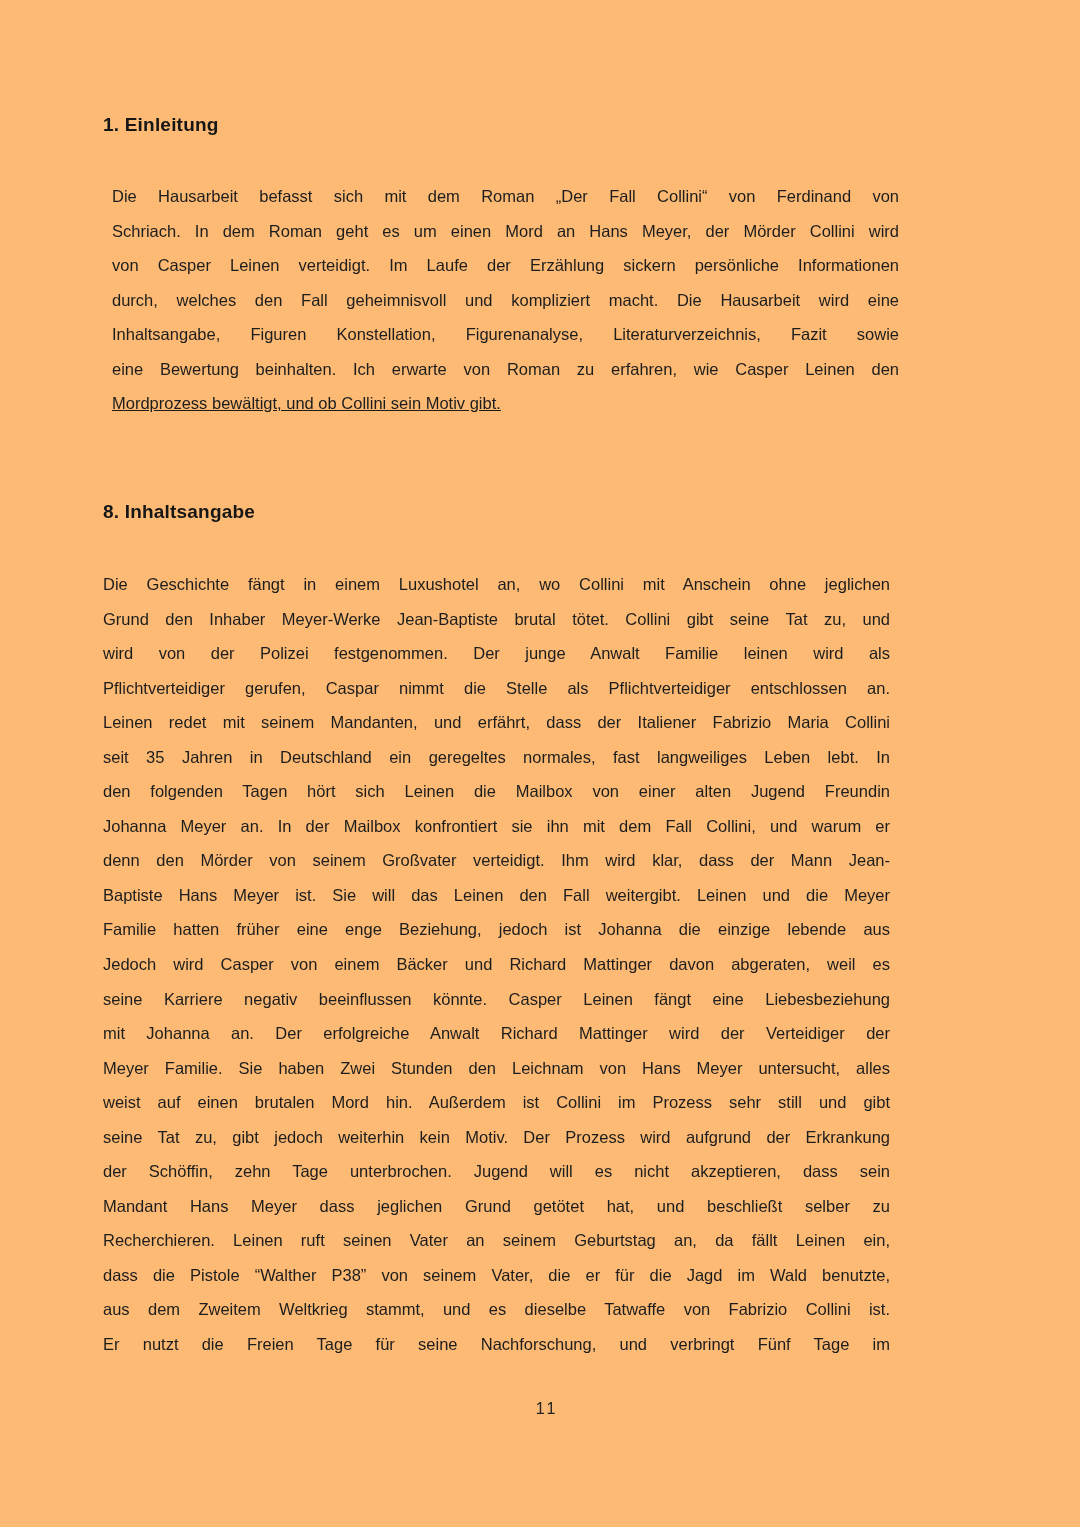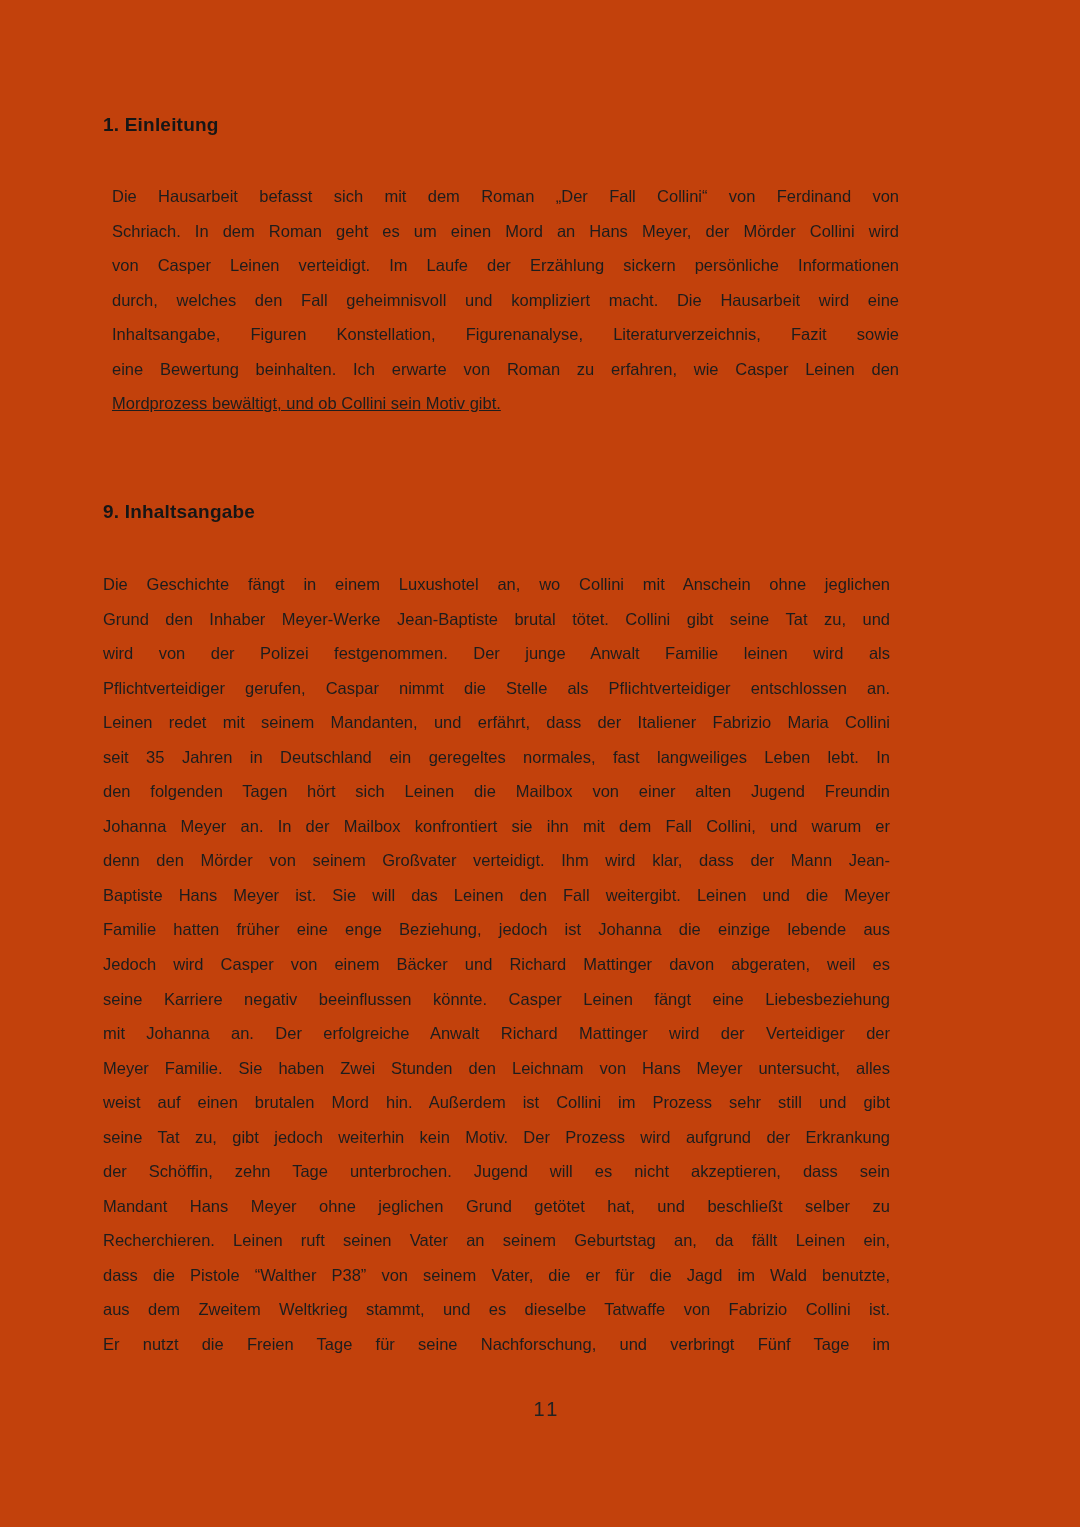--- a/index.html
+++ b/index.html
@@ -1,20 +1,20 @@
 <!DOCTYPE html>
 <html><head>
 <meta charset="utf-8">
 <style>
   html, body { margin: 0; padding: 0; background: #ffffff; }
   .page {
     position: relative;
     width: 1080px;
     height: 1527px;
-    background: #c2410c;
+    background: #fdba74;
     font-family: "Liberation Sans", "DejaVu Sans", sans-serif;
     color: #1d1d1d;
     overflow: hidden;
   }
   .content {
     position: absolute;
     left: 103px;
     top: 0;
     width: 787px;
     height: 100%;
@@ -34,21 +34,21 @@
     text-align: justify;
     text-align-last: justify;
     white-space: normal;
   }
   .line.last { text-align-last: left; text-decoration: underline; }
   .page-number {
     position: absolute;
     left: 0;
     width: 100%;
     top: 1398px;
-    font-size: 20px;
+    font-size: 16px;
     line-height: 22px;
     text-align: center;
     letter-spacing: 3px;
     text-indent: 14px;
     color: #222222;
   }
 </style>
 </head>
 <body>
 
@@ -57,41 +57,41 @@
       <div class="section heading" style="top: 113px;">1. Einleitung</div>
       <div class="section" style="top: 179px; margin-left: 9px;">
         <div class="line">Die Hausarbeit befasst sich mit dem Roman „Der Fall Collini“ von Ferdinand von</div>
         <div class="line">Schriach. In dem Roman geht es um einen Mord an Hans Meyer, der Mörder Collini wird</div>
         <div class="line">von Casper Leinen verteidigt. Im Laufe der Erzählung sickern persönliche Informationen</div>
         <div class="line">durch, welches den Fall geheimnisvoll und kompliziert macht. Die Hausarbeit wird eine</div>
         <div class="line">Inhaltsangabe, Figuren Konstellation, Figurenanalyse, Literaturverzeichnis, Fazit sowie</div>
         <div class="line">eine Bewertung beinhalten. Ich erwarte von Roman zu erfahren, wie Casper Leinen den</div>
         <div class="line last">Mordprozess bewältigt, und ob Collini sein Motiv gibt.</div>
       </div>
-      <div class="section heading" style="top: 500px;">9. Inhaltsangabe</div>
+      <div class="section heading" style="top: 500px;">8. Inhaltsangabe</div>
       <div class="section" style="top: 567px;">
         <div class="line">Die Geschichte fängt in einem Luxushotel an, wo Collini mit Anschein ohne jeglichen</div>
         <div class="line">Grund den Inhaber Meyer-Werke Jean-Baptiste brutal tötet. Collini gibt seine Tat zu, und</div>
         <div class="line">wird von der Polizei festgenommen. Der junge Anwalt Familie leinen wird als</div>
         <div class="line">Pflichtverteidiger gerufen, Caspar nimmt die Stelle als Pflichtverteidiger entschlossen an.</div>
         <div class="line">Leinen redet mit seinem Mandanten, und erfährt, dass der Italiener Fabrizio Maria Collini</div>
         <div class="line">seit 35 Jahren in Deutschland ein geregeltes normales, fast langweiliges Leben lebt. In</div>
         <div class="line">den folgenden Tagen hört sich Leinen die Mailbox von einer alten Jugend Freundin</div>
         <div class="line">Johanna Meyer an. In der Mailbox konfrontiert sie ihn mit dem Fall Collini, und warum er</div>
         <div class="line">denn den Mörder von seinem Großvater verteidigt. Ihm wird klar, dass der Mann Jean-</div>
         <div class="line">Baptiste Hans Meyer ist. Sie will das Leinen den Fall weitergibt. Leinen und die Meyer</div>
         <div class="line">Familie hatten früher eine enge Beziehung, jedoch ist Johanna die einzige lebende aus</div>
         <div class="line">Jedoch wird Casper von einem Bäcker und Richard Mattinger davon abgeraten, weil es</div>
         <div class="line">seine Karriere negativ beeinflussen könnte. Casper Leinen fängt eine Liebesbeziehung</div>
         <div class="line">mit Johanna an. Der erfolgreiche Anwalt Richard Mattinger wird der Verteidiger der</div>
         <div class="line">Meyer Familie. Sie haben Zwei Stunden den Leichnam von Hans Meyer untersucht, alles</div>
         <div class="line">weist auf einen brutalen Mord hin. Außerdem ist Collini im Prozess sehr still und gibt</div>
         <div class="line">seine Tat zu, gibt jedoch weiterhin kein Motiv. Der Prozess wird aufgrund der Erkrankung</div>
         <div class="line">der Schöffin, zehn Tage unterbrochen. Jugend will es nicht akzeptieren, dass sein</div>
-        <div class="line">Mandant Hans Meyer ohne jeglichen Grund getötet hat, und beschließt selber zu</div>
+        <div class="line">Mandant Hans Meyer dass jeglichen Grund getötet hat, und beschließt selber zu</div>
         <div class="line">Recherchieren. Leinen ruft seinen Vater an seinem Geburtstag an, da fällt Leinen ein,</div>
         <div class="line">dass die Pistole “Walther P38” von seinem Vater, die er für die Jagd im Wald benutzte,</div>
         <div class="line">aus dem Zweitem Weltkrieg stammt, und es dieselbe Tatwaffe von Fabrizio Collini ist.</div>
         <div class="line">Er nutzt die Freien Tage für seine Nachforschung, und verbringt Fünf Tage im</div>
       </div>
     </div>
   <div class="page-number">11</div>
 </div>
 
 </body></html>

